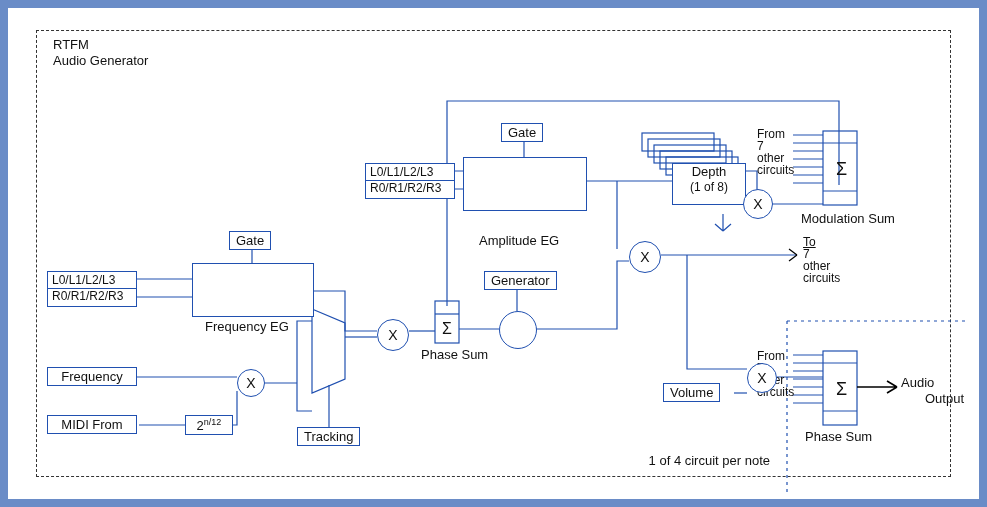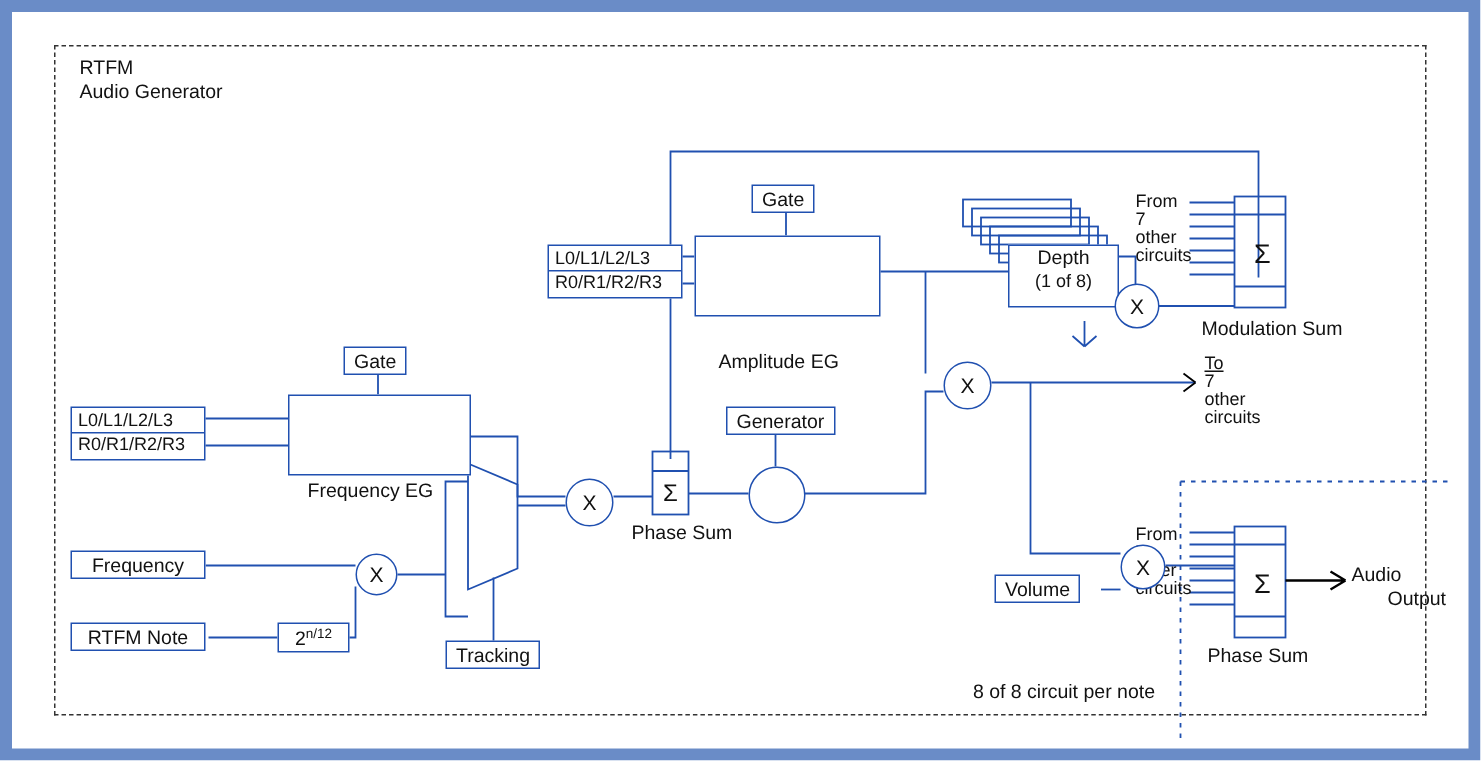--- a/index.html
+++ b/index.html
@@ -13,21 +13,21 @@
   svg{position:absolute;left:0;top:0;}
   .black{stroke:#000;}
 </style>
 </head>
 <body>
 
 <div class="outer">
   <div class="board">
     <span class="label" style="left:16px;top:6px;">RTFM</span>
     <span class="label" style="left:16px;top:22px;">Audio Generator</span>
-    <span class="label" style="right:180px;bottom:8px;">8 of 8 circuit per note</span>
+    <span class="label" style="right:180px;bottom:8px;">1 of 4 circuit per note</span>
 
     <svg width="931" height="463">
       <g fill="none" stroke="#2050b0" stroke-width="1.2">
 
         <path d="M 97 248 H 155"></path>
         <path d="M 97 266 H 155"></path>
         <path d="M 215 216 V 232"></path>
         <path d="M 275 260 H 308 V 300 L 340 300"></path>
 
         <path d="M 100 346 H 200"></path>
@@ -109,21 +109,21 @@
     <div class="egbox" style="left:155px;top:232px;width:120px;height:52px;"></div>
     <span class="label" style="left:168px;top:288px;">Frequency EG</span>
 
     <div class="egbox" style="left:10px;top:240px;width:88px;height:34px;">
       <span class="label small" style="left:4px;top:1px;">L0/L1/L2/L3</span>
       <div style="position:absolute;left:0;right:0;top:16px;border-top:1px solid #2050b0;"></div>
       <span class="label small" style="left:4px;top:17px;">R0/R1/R2/R3</span>
     </div>
 
     <div class="box" style="left:10px;top:336px;width:76px;">Frequency</div>
-    <div class="box" style="left:10px;top:384px;width:76px;">RTFM Note</div>
+    <div class="box" style="left:10px;top:384px;width:76px;">MIDI From</div>
     <div class="box" style="left:148px;top:384px;width:34px;">
       <span>2</span><sup style="font-size:9px;">n/12</sup>
     </div>
     <div class="box" style="left:260px;top:396px;">Tracking</div>
 
     <div class="box" style="left:464px;top:92px;">Gate</div>
     <div class="egbox" style="left:426px;top:126px;width:122px;height:52px;"></div>
     <span class="label" style="left:442px;top:182px;margin-top:20px;">Amplitude EG</span>
     <div class="egbox" style="left:328px;top:132px;width:88px;height:34px;">
       <span class="label small" style="left:4px;top:1px;">L0/L1/L2/L3</span>

